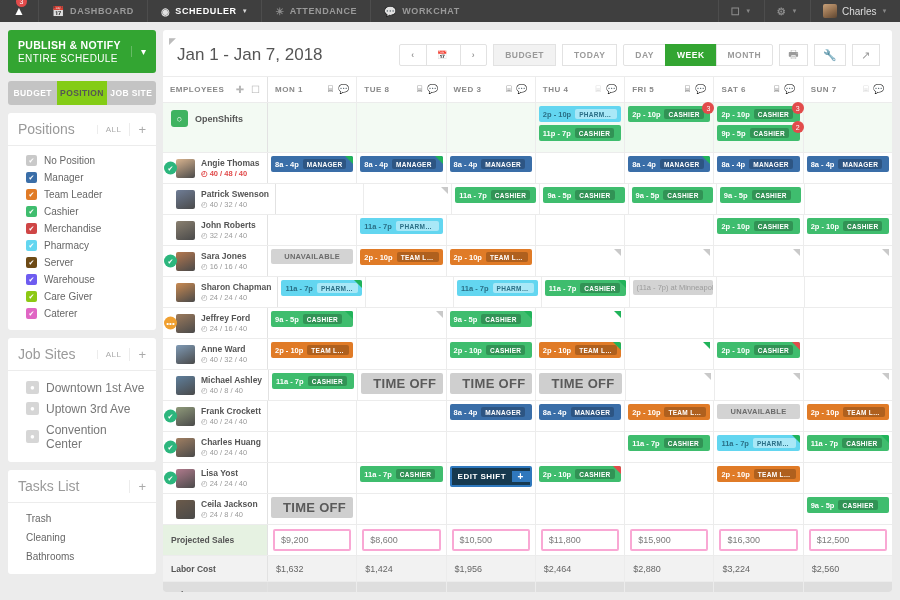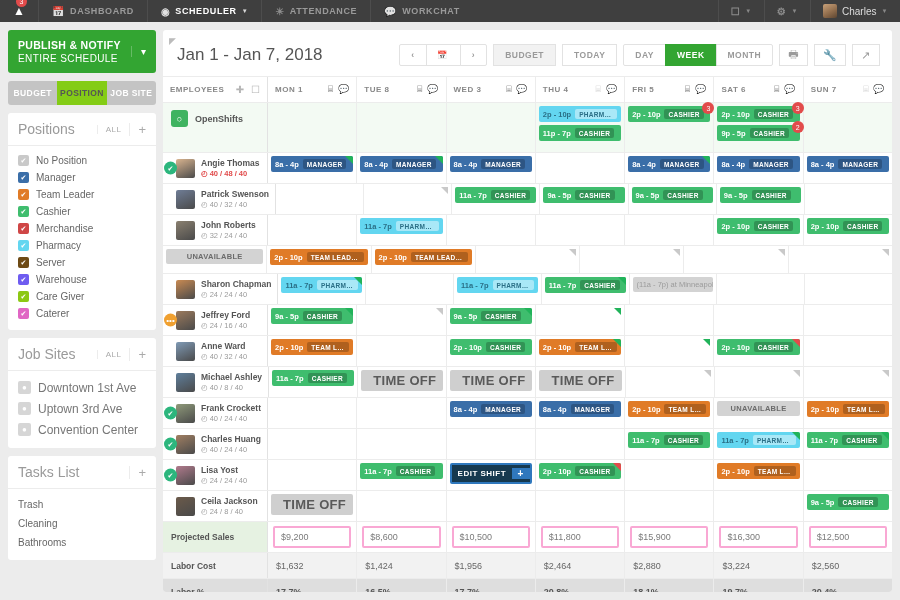--- a/index.html
+++ b/index.html
@@ -77,21 +77,21 @@
   }
   .card-head .title { font-size: 14px; color: #9a9a9a; flex: 1; }
   .card-head .all {
     font-size: 8px; color: #aaa; letter-spacing: .5px;
     padding: 0 8px; border-left: 1px solid #ececec; cursor: pointer;
   }
   .card-head .plus {
     font-size: 13px; color: #aaa; padding-left: 8px;
     border-left: 1px solid #ececec; cursor: pointer; line-height: 1;
   }
-  .card-body { padding: 6px 0 8px 0; }
+  .card-body { padding: 6px 0 8px 8px; }
   .pos-row {
     display: flex; align-items: center; gap: 7px;
     padding: 3px 10px; cursor: pointer;
   }
   .cb {
     width: 11px; height: 11px; border-radius: 2px;
     display: flex; align-items: center; justify-content: center;
     color: #fff; font-size: 7px; flex: 0 0 11px;
   }
   .pos-row span { font-size: 10px; color: #666; }
@@ -705,20 +705,30 @@
           <div class="gcell">
             <div class="cellpad">
               <div class="chip" style="background: rgb(63, 189, 110);">
                 <span class="time">2p - 10p</span>
                 <span class="tag">CASHIER</span>
               </div>
             </div>
           </div>
         </div>
         <div class="grow emprow">
+          <div class="namecol">
+            <div class="empname">
+              <div class="status-dot ok">✔</div>
+              <div class="avatar" style="background: linear-gradient(155deg, rgb(181, 120, 79), rgb(74, 74, 74));"></div>
+              <div class="emp-meta">
+                <div class="emp-name">Sara Jones</div>
+                <div class="emp-hours">◴ 16 / 16 / 40</div>
+              </div>
+            </div>
+          </div>
           <div class="gcell">
             <div class="cellpad">
               <div class="chip unavail">UNAVAILABLE</div>
             </div>
           </div>
           <div class="gcell">
             <div class="cellpad">
               <div class="chip" style="background: rgb(224, 123, 39);">
                 <span class="time">2p - 10p</span>
                 <span class="tag">TEAM LEADER</span>

